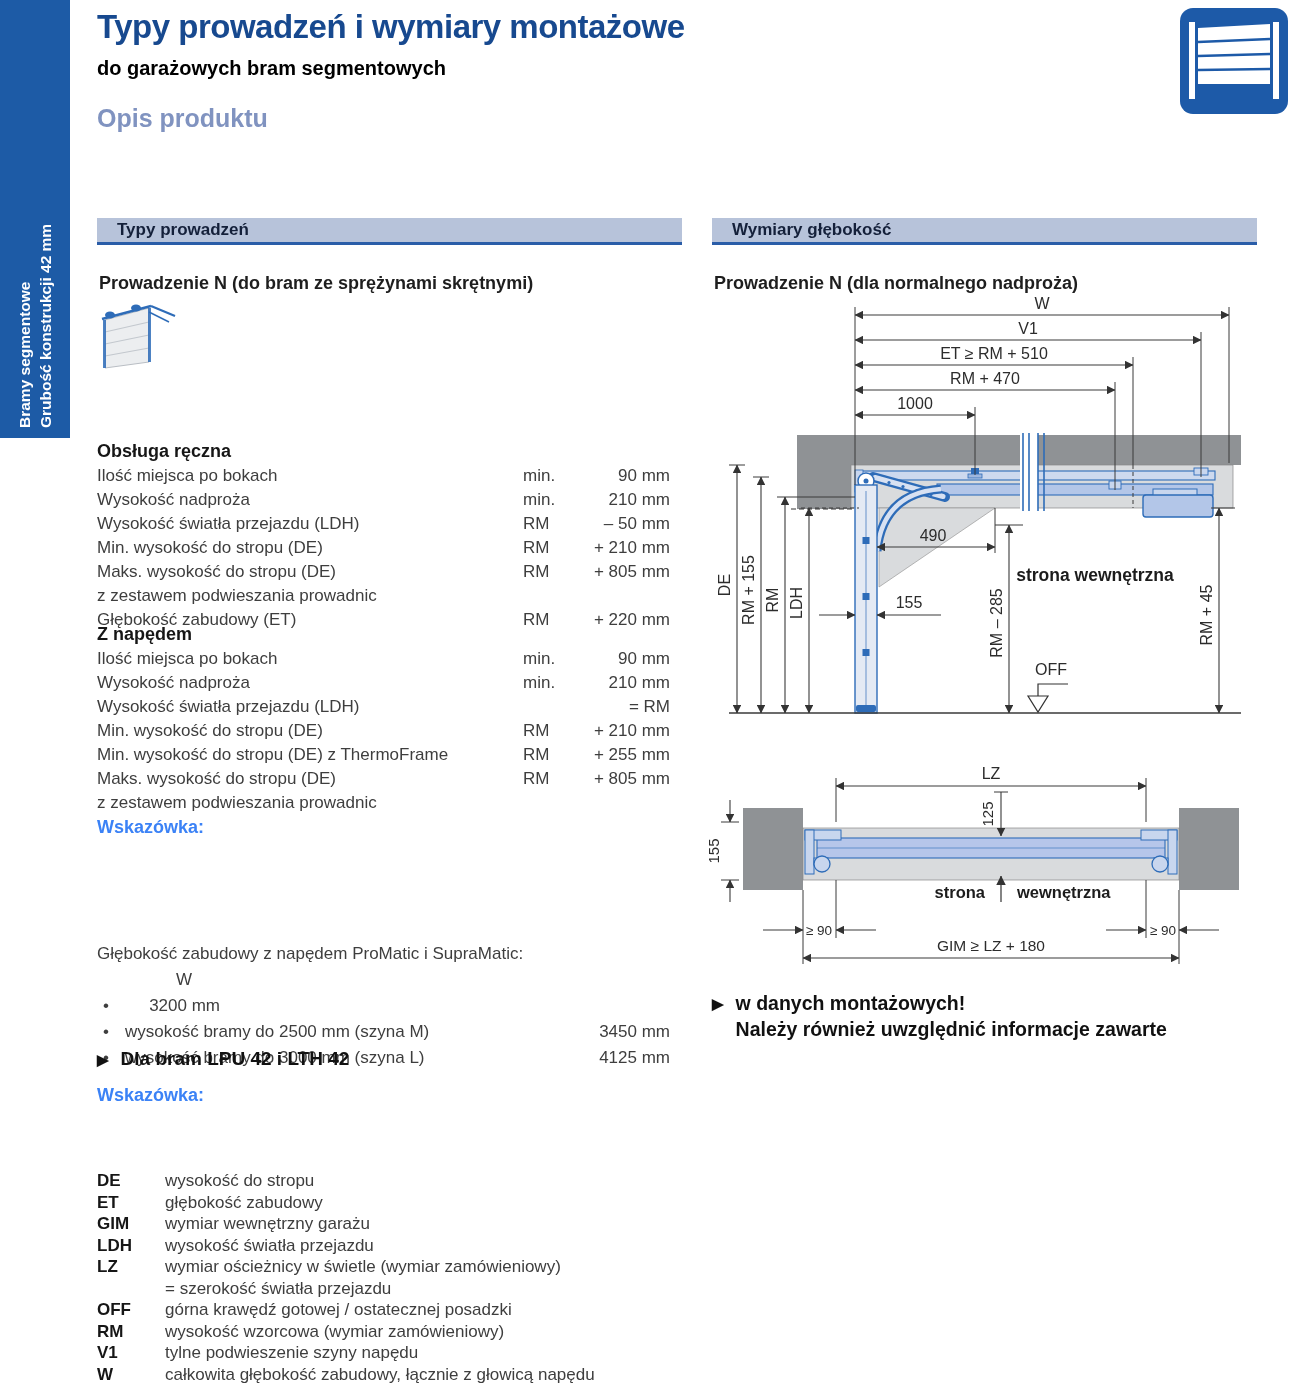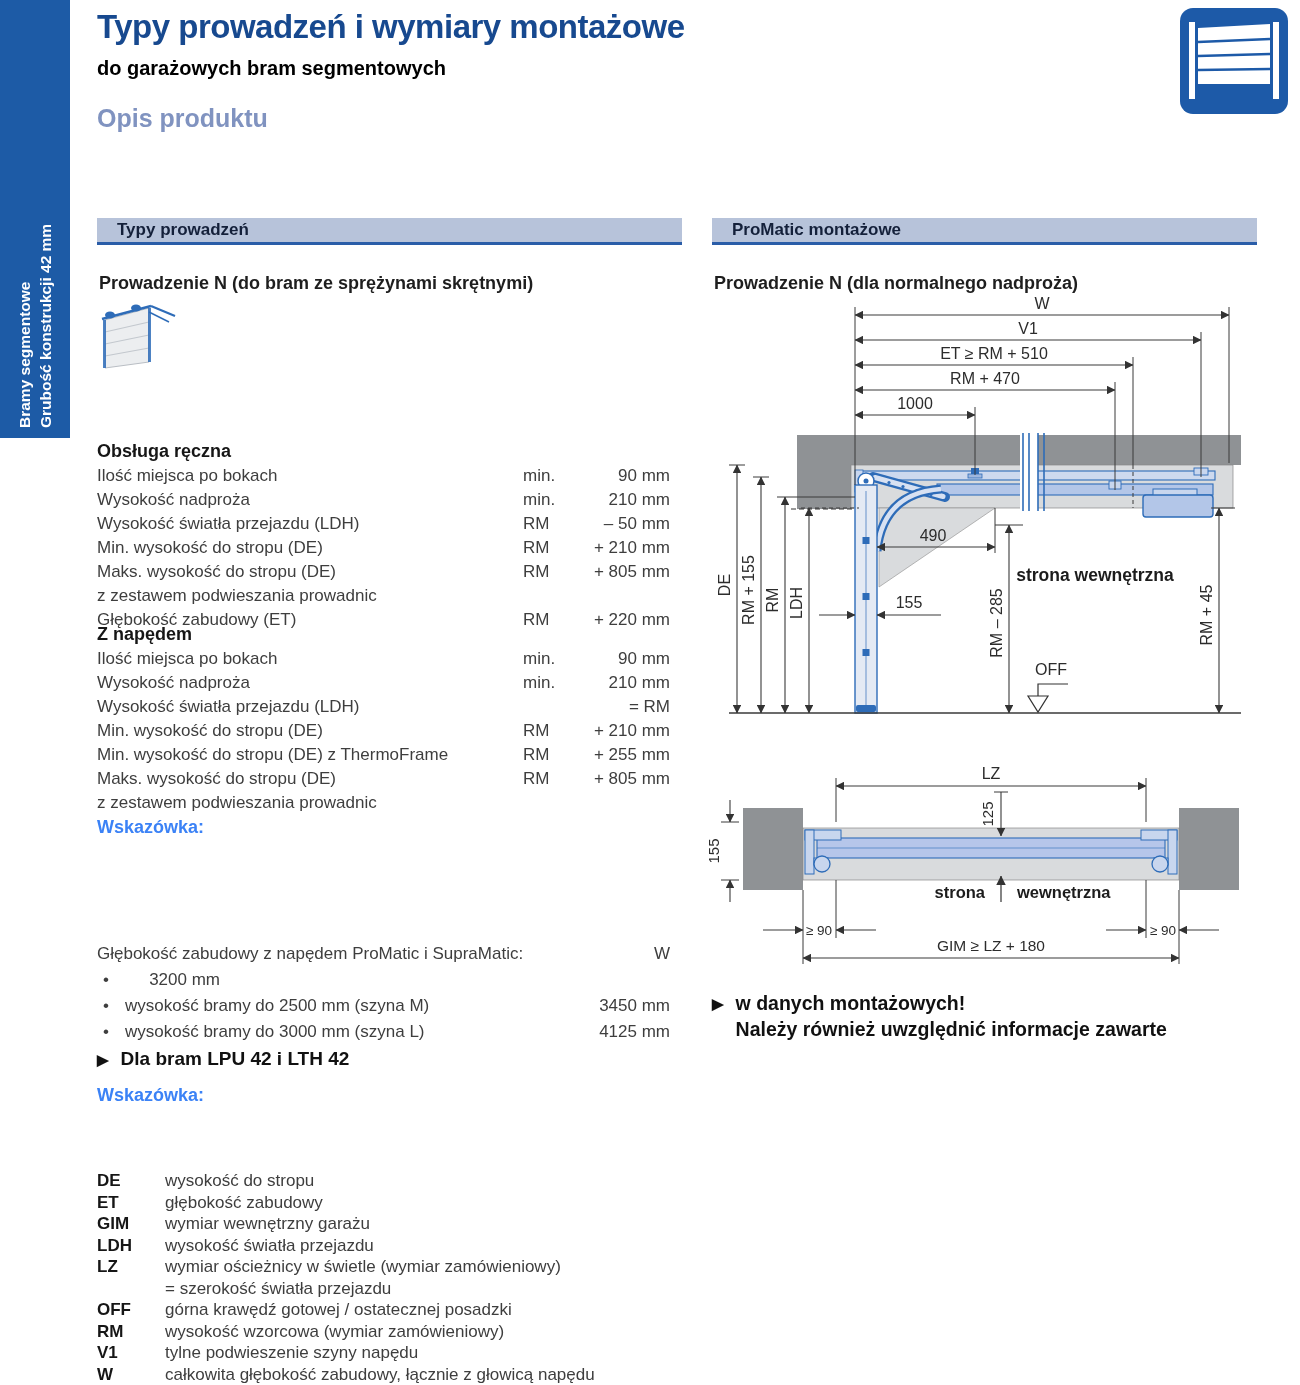--- a/index.html
+++ b/index.html
@@ -40,21 +40,21 @@
   .sl{flex:1;}
   .sq{width:52px;}
   .sv{width:95px;text-align:right;}
   .hint-h{position:absolute;font-size:18px;font-weight:bold;color:#3b82f6;}
   #hint1-h{left:97px;top:817px;}
   #hint2-h{left:97px;top:1085px;}
   .hint-lines{position:absolute;left:97px;font-size:17.5px;line-height:24px;color:#1f7bc0;}
   #hint1-lines{top:842px;}
   #hint2-lines{top:1110px;}
   .promatic{position:absolute;left:97px;top:941px;width:573px;font-size:17px;line-height:26px;}
-  .pm-head{display:flex;}
+  .pm-head{display:flex;flex-direction:column;}
   .pm-head .pl{flex:1;}
   .pm-head .pv{width:95px;text-align:right;}
   .pm-row{display:flex;}
   .pm-row .pb{width:22px;padding-left:6px;}
   .pm-row .pl{flex:1;}
   .pm-row .pv{width:95px;text-align:right;}
   .lpu{position:absolute;left:97px;top:1048px;font-size:19px;font-weight:bold;color:#111;display:flex;align-items:baseline;}
   .tri{font-size:15px;margin-right:12px;}
   .legend{position:absolute;left:97px;top:1170px;width:573px;font-size:17px;line-height:21.5px;}
   .leg-row{display:flex;}
@@ -90,21 +90,21 @@
   <rect x="2" y="2" width="108" height="106" rx="13" fill="#1d5aa8"></rect>
   <rect x="11" y="16" width="6" height="77" fill="#fff"></rect>
   <rect x="95" y="16" width="6" height="77" fill="#fff"></rect>
   <polygon points="20,22 92,18 92,78 20,78" fill="#fff"></polygon>
   <line x1="20" y1="36" x2="92" y2="33" stroke="#1d5aa8" stroke-width="2.4"></line>
   <line x1="20" y1="50" x2="92" y2="48" stroke="#1d5aa8" stroke-width="2.4"></line>
   <line x1="20" y1="64" x2="92" y2="63" stroke="#1d5aa8" stroke-width="2.4"></line>
 </svg>
 
 <div id="bar-left" class="secbar">Typy prowadzeń</div>
-<div id="bar-right" class="secbar">ProMatic montażowe</div>
+<div id="bar-right" class="secbar">Wymiary głębokość</div>
 <div id="lead-left" class="lead">Prowadzenie N (do bram ze sprężynami skrętnymi)</div>
 <div id="lead-right" class="lead">Prowadzenie N (dla normalnego nadproża)</div>
 
 <svg class="door-mini" width="82" height="74" viewBox="0 0 82 74">
   <polygon points="10,24 54,12 54,66 10,72" fill="#eceef0" stroke="#b9bec4" stroke-width="1"></polygon>
   <line x1="10" y1="36" x2="54" y2="26" stroke="#c3c8ce" stroke-width="1.2"></line>
   <line x1="10" y1="48" x2="54" y2="39" stroke="#c3c8ce" stroke-width="1.2"></line>
   <line x1="10" y1="60" x2="54" y2="52" stroke="#c3c8ce" stroke-width="1.2"></line>
   <path d="M7,23 L56,10" stroke="#2e6cb8" stroke-width="2.4" fill="none"></path>
   <path d="M56,10 L80,20" stroke="#2e6cb8" stroke-width="2.2" fill="none"></path>

